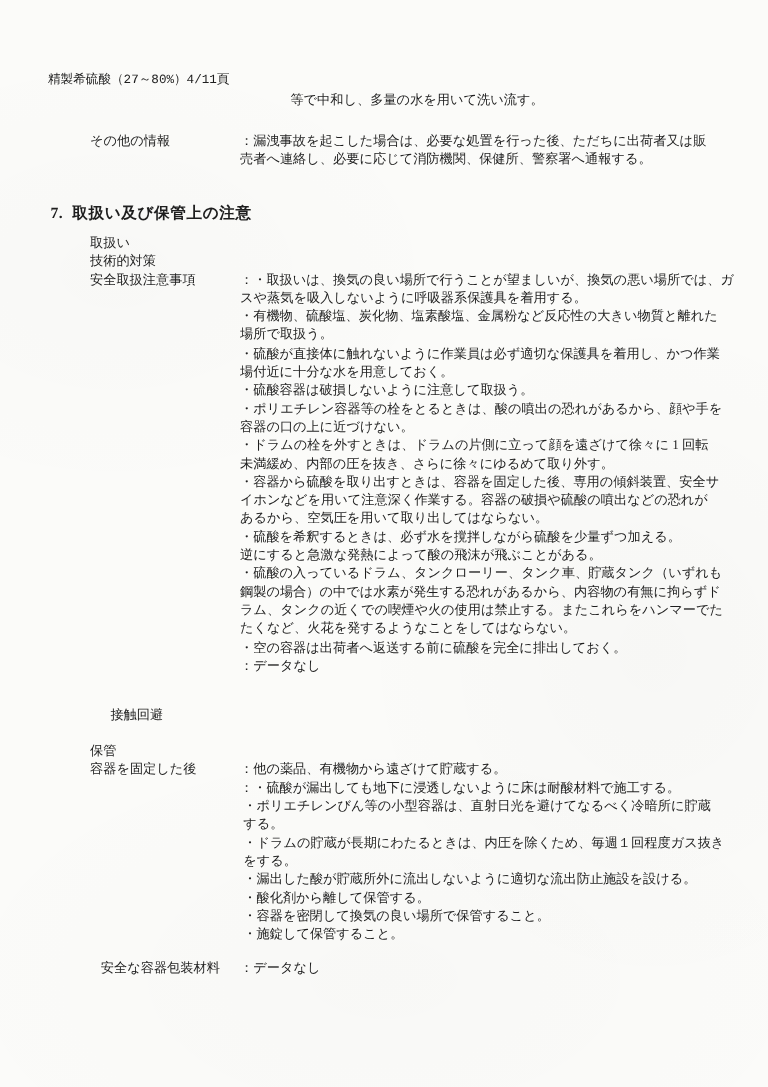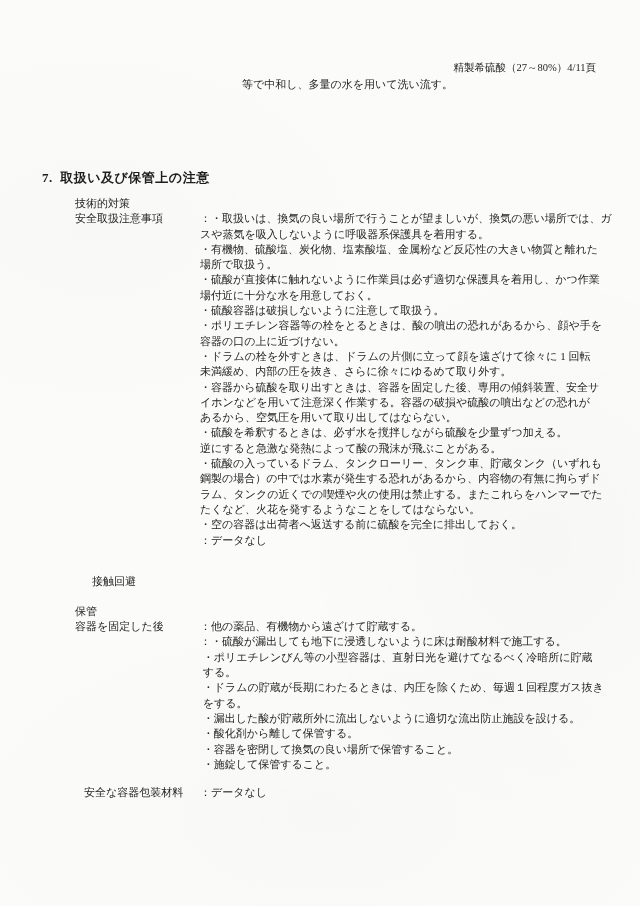--- a/index.html
+++ b/index.html
@@ -13,22 +13,23 @@
       radial-gradient(ellipse 260px 300px at 85% 60%, rgba(0,0,0,0.015), transparent),
       radial-gradient(ellipse 400px 220px at 50% 90%, rgba(0,0,0,0.012), transparent);
     font-family:"Liberation Serif","DejaVu Serif",serif;
     color:#1e1e1e;
     font-size:11px;
     line-height:15.3px;
     overflow:hidden;
   }
   .doc-header{
     position:absolute;top:60px;left:40px;right:44px;
-    display:flex;justify-content:flex-end;
+    display:flex;justify-content:flex-start;
     font-size:10.5px;
+    font-family:Liberation Mono, monospace;
   }
   .cont-line{position:absolute;top:77px;left:228px;white-space:pre;margin-left:14px;}
   .other-info{position:absolute;top:111px;left:75px;right:36px;}
   .sec-heading{
     position:absolute;top:170px;left:42px;
     font-size:13px;font-weight:600;letter-spacing:0.5px;white-space:pre;
   }
   .body-block{position:absolute;top:196px;left:75px;right:16px;}
   .row{display:flex;align-items:flex-start;}
   .label{flex:0 0 125px;width:125px;box-sizing:border-box;white-space:pre;}
@@ -44,25 +45,31 @@
 
 <div class="page">
 
   <div class="doc-header">
     <span>精製希硫酸（27～80%）</span>
     <span>4/11頁</span>
   </div>
 
   <div class="cont-line">等で中和し、多量の水を用いて洗い流す。</div>
 
+  <div class="row other-info">
+    <span class="label">その他の情報</span>
+    <span class="value">：漏洩事故を起こした場合は、必要な処置を行った後、ただちに出荷者又は販
+売者へ連絡し、必要に応じて消防機関、保健所、警察署へ通報する。</span>
+  </div>
 
   <div class="sec-heading">7.  取扱い及び保管上の注意</div>
 
   <div class="body-block">
 
+    <div class="subheading">取扱い</div>
 
     <div class="row">
       <span class="label">技術的対策</span>
     </div>
 
     <div class="row">
       <span class="label">安全取扱注意事項</span>
       <span class="value">：・取扱いは、換気の良い場所で行うことが望ましいが、換気の悪い場所では、ガ
 スや蒸気を吸入しないように呼吸器系保護具を着用する。
 ・有機物、硫酸塩、炭化物、塩素酸塩、金属粉など反応性の大きい物質と離れた

